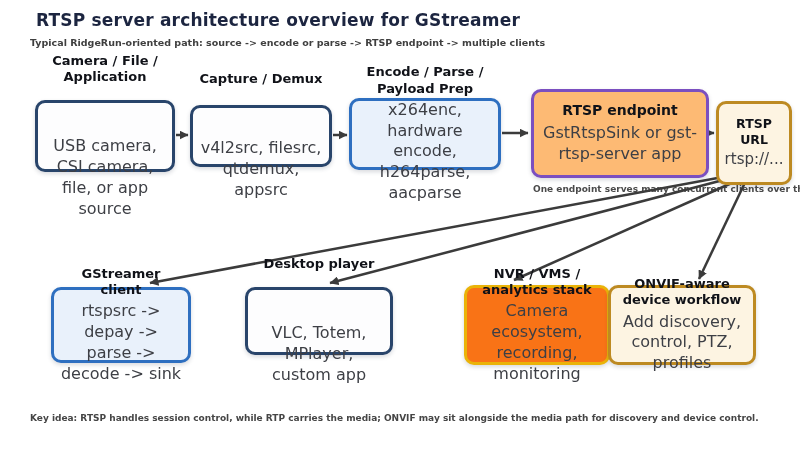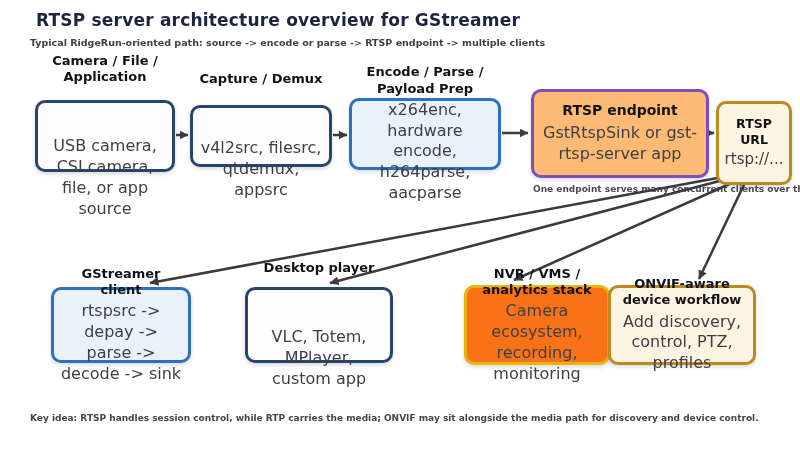--- a/index.html
+++ b/index.html
@@ -49,21 +49,21 @@
   .n-capture  { left: 190px; top: 105px; width: 142px; height: 62px; }
   .n-encode   { left: 349px; top: 98px;  width: 152px; height: 72px; }
   .n-endpoint { left: 531px; top: 89px;  width: 178px; height: 89px; }
   .n-url      { left: 716px; top: 101px; width: 76px;  height: 84px; }
   .n-endpoint .node-title { font-size: 14px; }
   .n-url .node-title { font-size: 12.5px; }
   .n-url .node-sub   { font-size: 15px; }
 
   
   .n-gstclient { left: 51px;  top: 287px; width: 140px; height: 76px; }
-  .n-desktop   { left: 245px; top: 287px; width: 148px; height: 76px; }
+  .n-desktop   { left: 245px; top: 287px; width: 148px; height: 68px; }
   .n-nvr       { left: 428px; top: 285px; width: 146px; height: 80px; }
   .n-onvif     { left: 608px; top: 285px; width: 148px; height: 80px; }
 
   .caption {
     position: absolute; left: 533px; top: 184px;
     font-size: 9px; font-weight: bold; color: #4a4a4a;
     white-space: nowrap; z-index: 1;
   }
   .footer {
     position: absolute; left: 30px; top: 413px;

